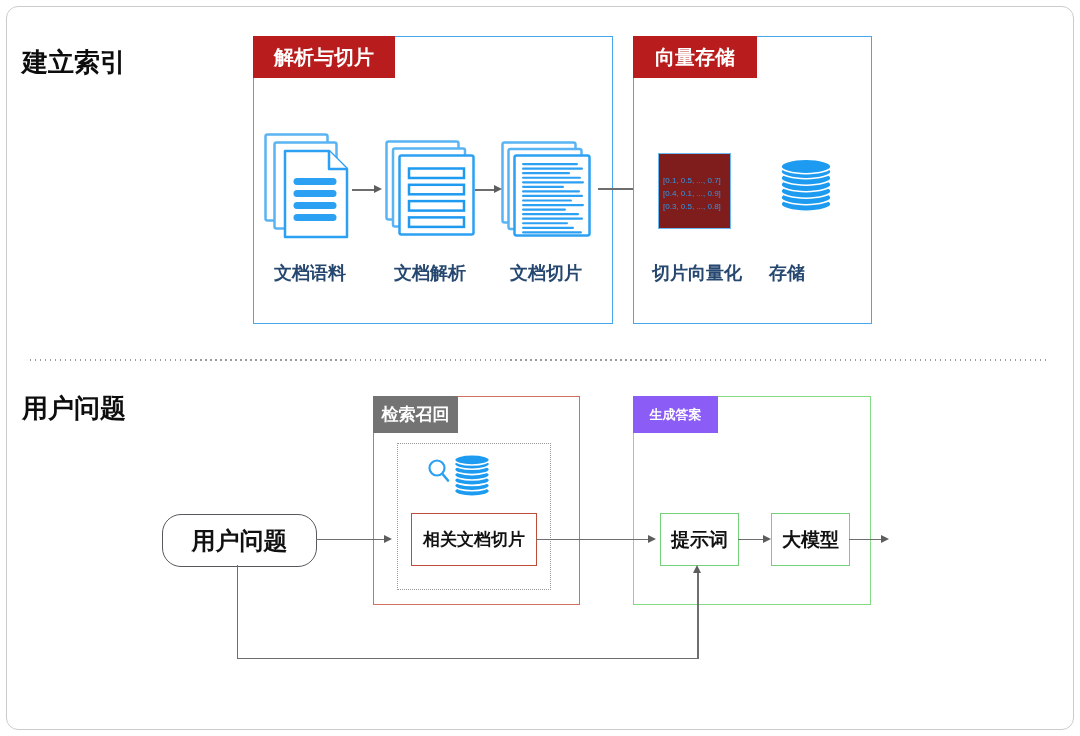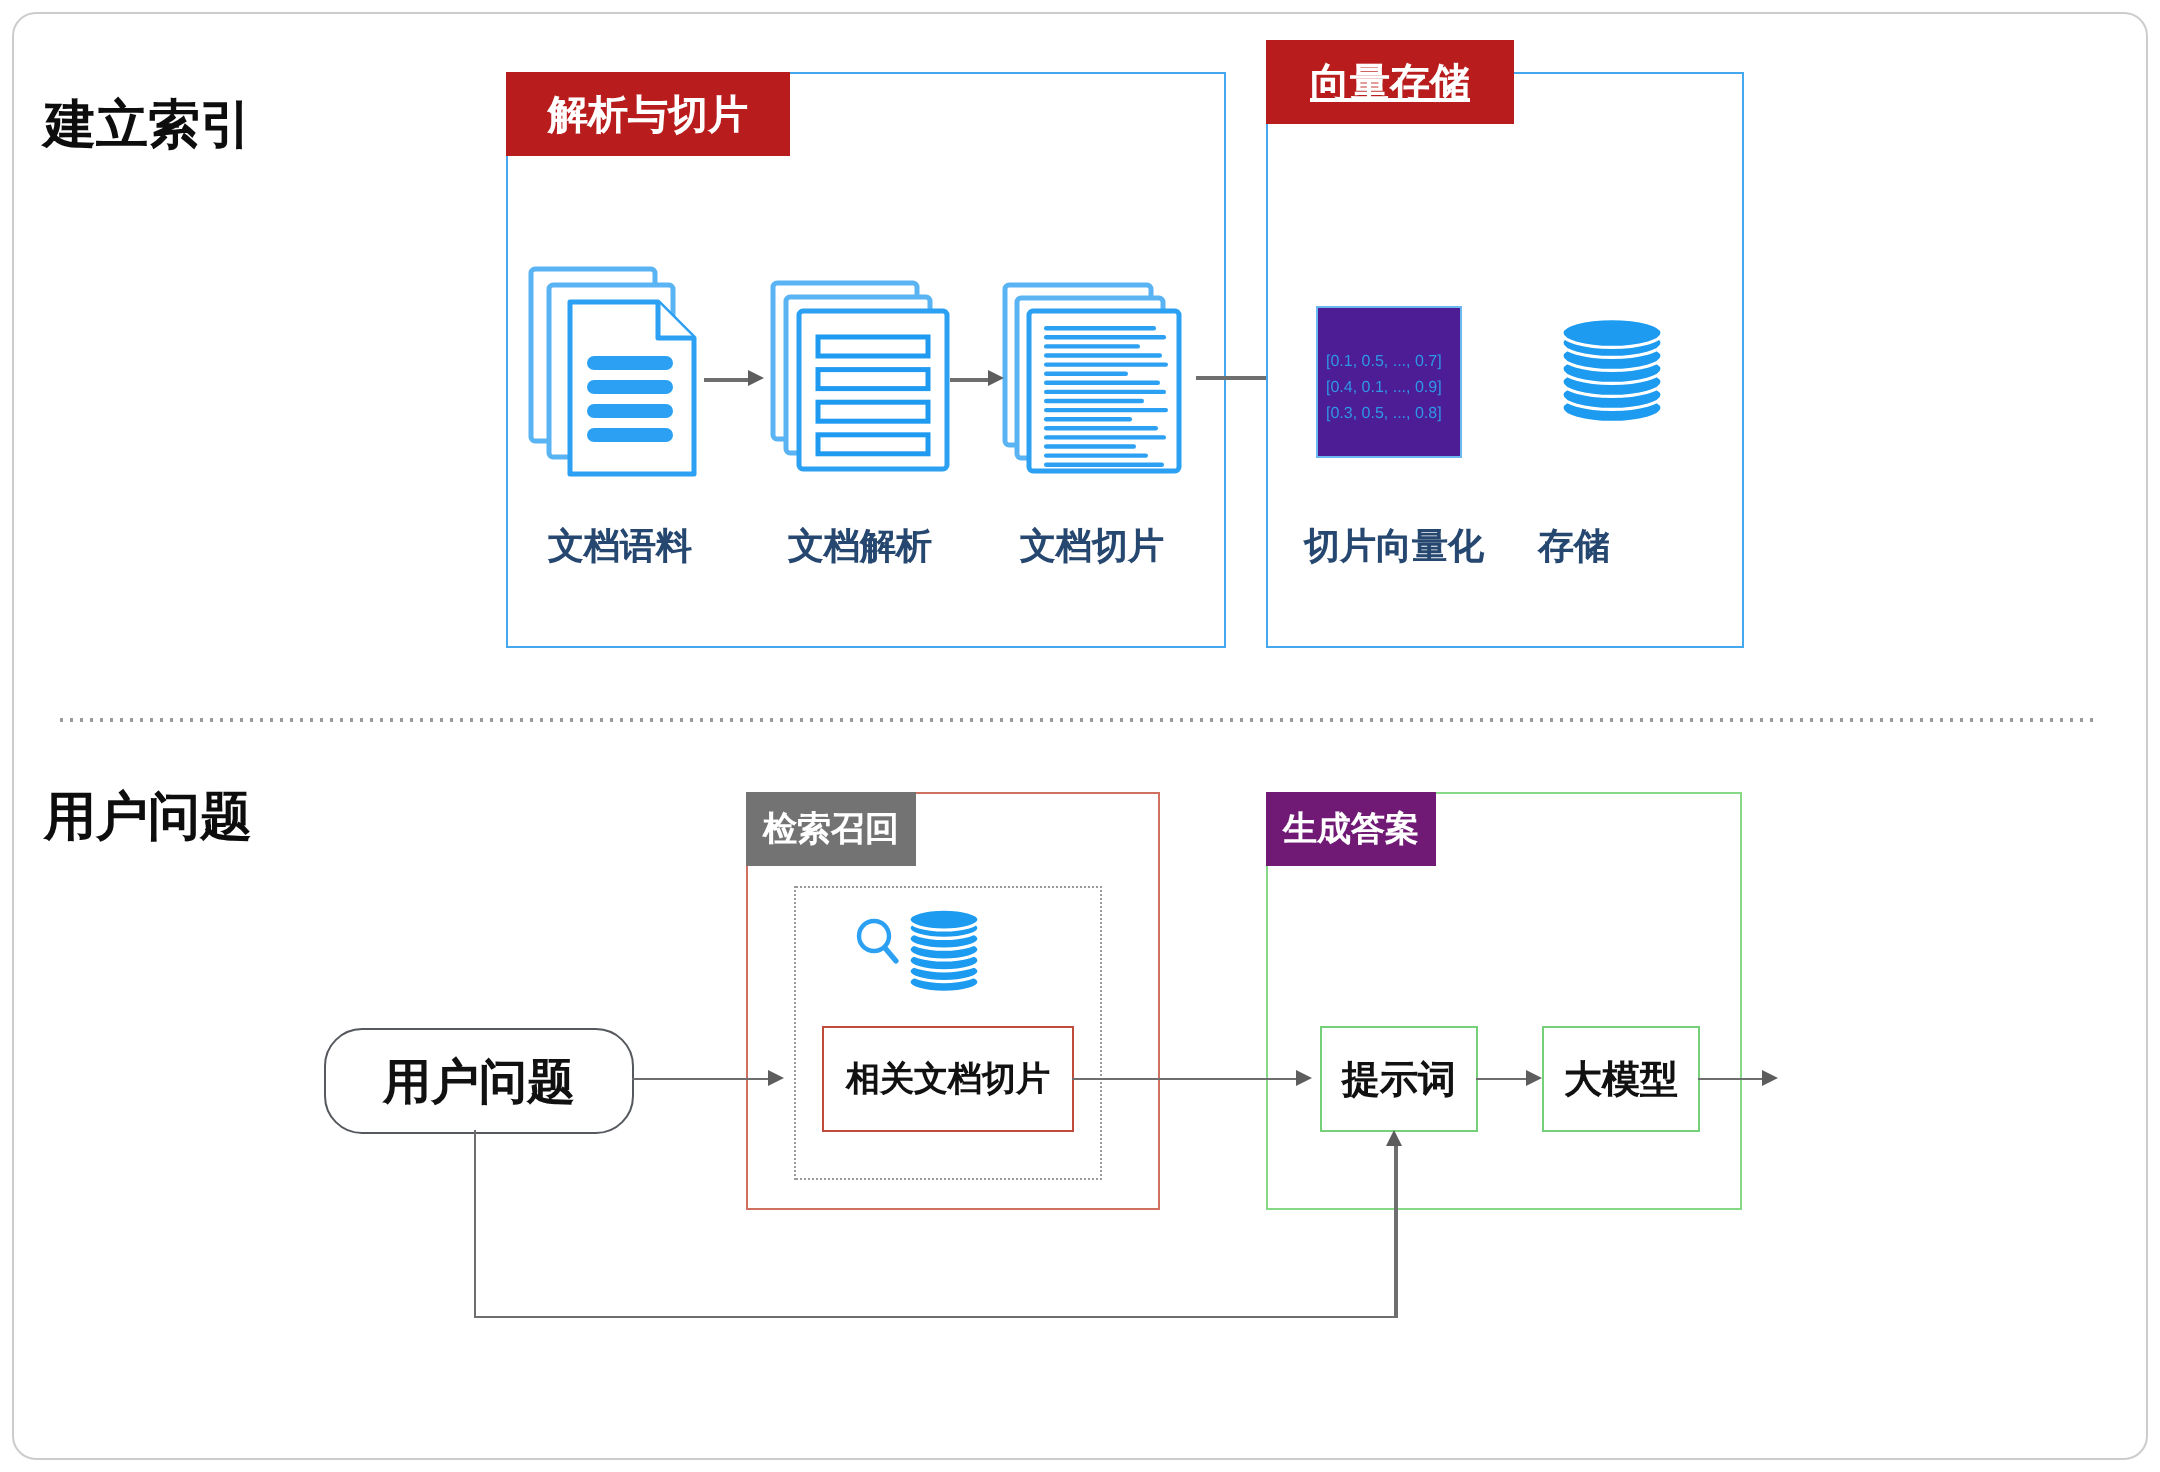--- a/index.html
+++ b/index.html
@@ -5,33 +5,33 @@
   html,body{margin:0;padding:0;background:#fff;}
   body{font-family:"Liberation Sans","DejaVu Sans",sans-serif;}
   .stage{position:relative;width:1080px;height:736px;background:#fff;overflow:hidden;}
   .frame{position:absolute;inset:6px;border:1.5px solid #cccccc;border-radius:12px;pointer-events:none;}
   .h-sec{position:absolute;font-size:26px;font-weight:700;color:#0d0d0d;}
   
   .bluebox{position:absolute;border:1px solid #45A8EE;background:#fff;}
   .hdr{position:absolute;display:flex;align-items:center;justify-content:center;color:#fff;font-weight:700;}
   .hdr-blue{background:#b91c1c;font-size:20px;}
   .hdr-red{background:#737373;font-size:17px;}
-  .hdr-green{background:#701a75;font-size:17px;}
+  .hdr-green{background:#8b5cf6;font-size:13px;}
   .redbox{position:absolute;border:1px solid #D0705F;background:#fff;}
   .greenbox{position:absolute;border:1px solid #86DA86;background:#fff;}
   .dotbox{position:absolute;border:1px dotted #9a9a9a;background:#fff;}
   
   .node{position:absolute;display:flex;align-items:center;justify-content:center;color:#111;background:#fff;}
   .node-gray{border:1.5px solid #55585D;font-size:24px;font-weight:700;}
   .node-red{border:1.5px solid #BF4B39;font-size:17px;font-weight:600;}
   .node-green{border:1.5px solid #74D178;font-size:19px;font-weight:600;}
   .node-green-big{border:1.5px solid #74D178;font-size:24px;font-weight:700;}
   .iconlab{position:absolute;width:100px;text-align:center;font-size:18px;font-weight:600;color:#26476F;}
   
-  .vecbox{position:absolute;border:1px solid #6CB8F0;background:#4c1d95;box-sizing:border-box;
+  .vecbox{position:absolute;border:1px solid #6CB8F0;background:#7f1d1d;box-sizing:border-box;
           padding:20px 0 0 4px;font-size:8px;line-height:13px;color:#2F97E6;white-space:nowrap;}
   
   .h-arrow{position:absolute;height:1.5px;background:#6e6e6e;}
   .h-arrow .head{position:absolute;right:-8px;top:-3.8px;width:0;height:0;
     border-left:8px solid #5d5d5d;border-top:4.5px solid transparent;border-bottom:4.5px solid transparent;}
   .v-line{position:absolute;width:1.5px;background:#6e6e6e;}
   .head-up{position:absolute;width:0;height:0;border-bottom:8px solid #5d5d5d;
     border-left:4.5px solid transparent;border-right:4.5px solid transparent;}
   .divider{position:absolute;height:1.5px;
     background:repeating-linear-gradient(90deg,#9a9a9a 0 1.5px,transparent 1.5px 5px);}
@@ -104,21 +104,21 @@
       <i class="head"></i>
     </div>
   <div class="h-arrow" style="left:598px;top:188px;width:45px;">
       <i class="head"></i>
     </div>
   <div class="h-arrow" style="left:741px;top:188px;width:22px;">
       <i class="head"></i>
     </div>
 
   <div class="bluebox" style="left:633px;top:36px;width:237px;height:286px;"></div>
-  <div class="hdr hdr-blue" style="left:633px;top:20px;width:124px;height:42px;text-decoration:underline;">向量存储</div>
+  <div class="hdr hdr-blue" style="left:633px;top:36px;width:124px;height:42px;">向量存储</div>
 
   <div class="vecbox" style="left:658px;top:153px;width:73px;height:76px;">
     <div>[0.1, 0.5, ..., 0.7]</div>
     <div>[0.4, 0.1, ..., 0.9]</div>
     <div>[0.3, 0.5, ..., 0.8]</div>
   </div>
 
   <svg id="db1" style="left:779px;top:158px;" width="54" height="54" viewBox="0 0 54 54">
       <ellipse cx="27" cy="46" rx="25" ry="7.2" fill="#1C9BF0" stroke="#ffffff" stroke-width="1.6"></ellipse>
       <ellipse cx="27" cy="39.5" rx="25" ry="7.2" fill="#1C9BF0" stroke="#ffffff" stroke-width="1.6"></ellipse>

